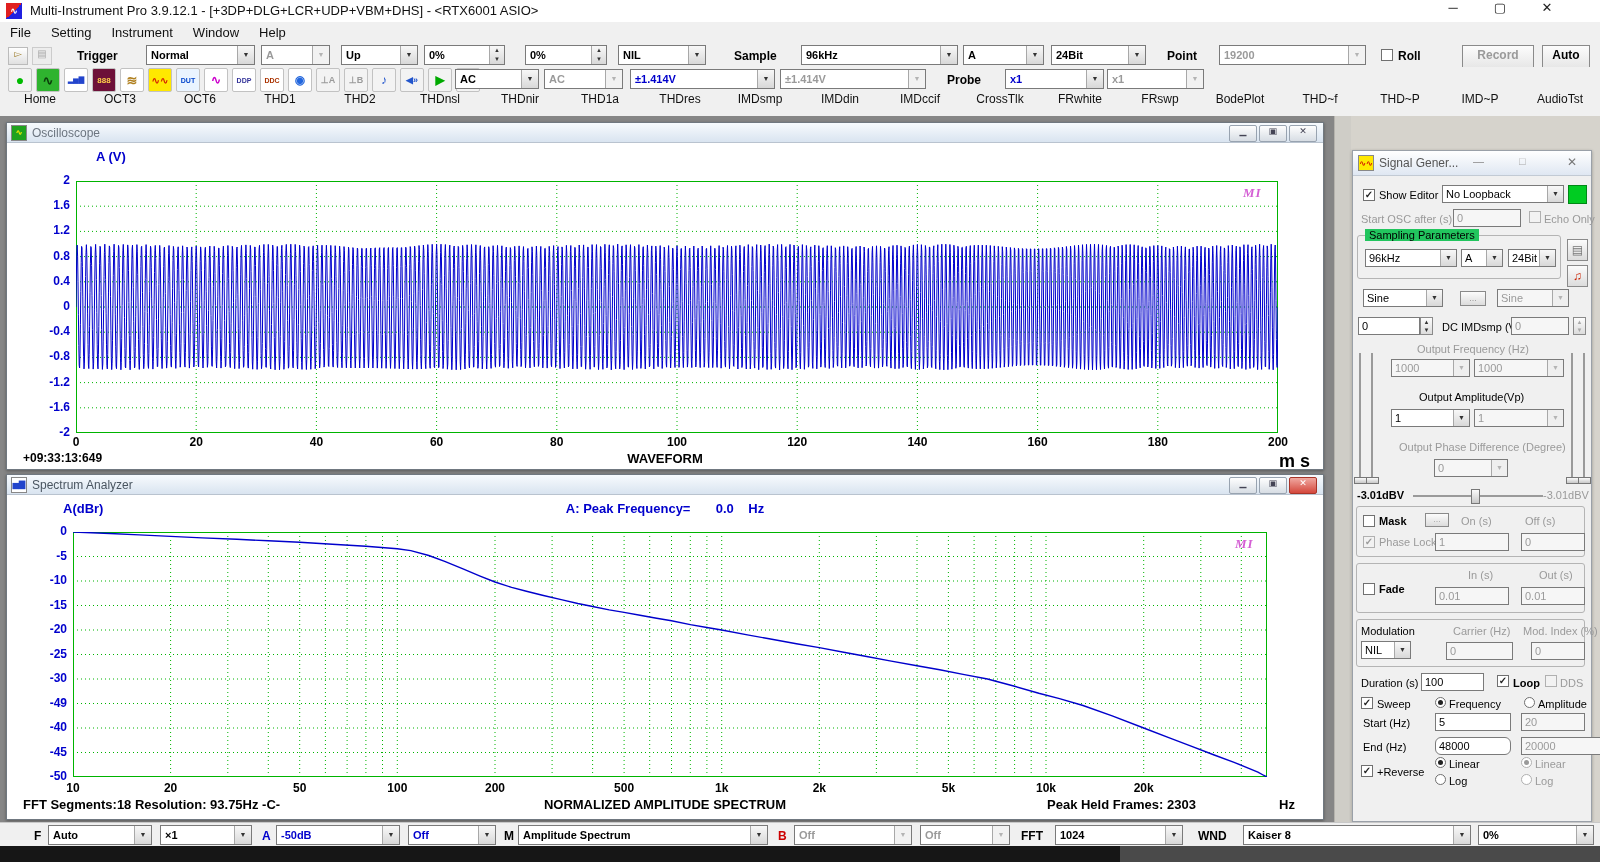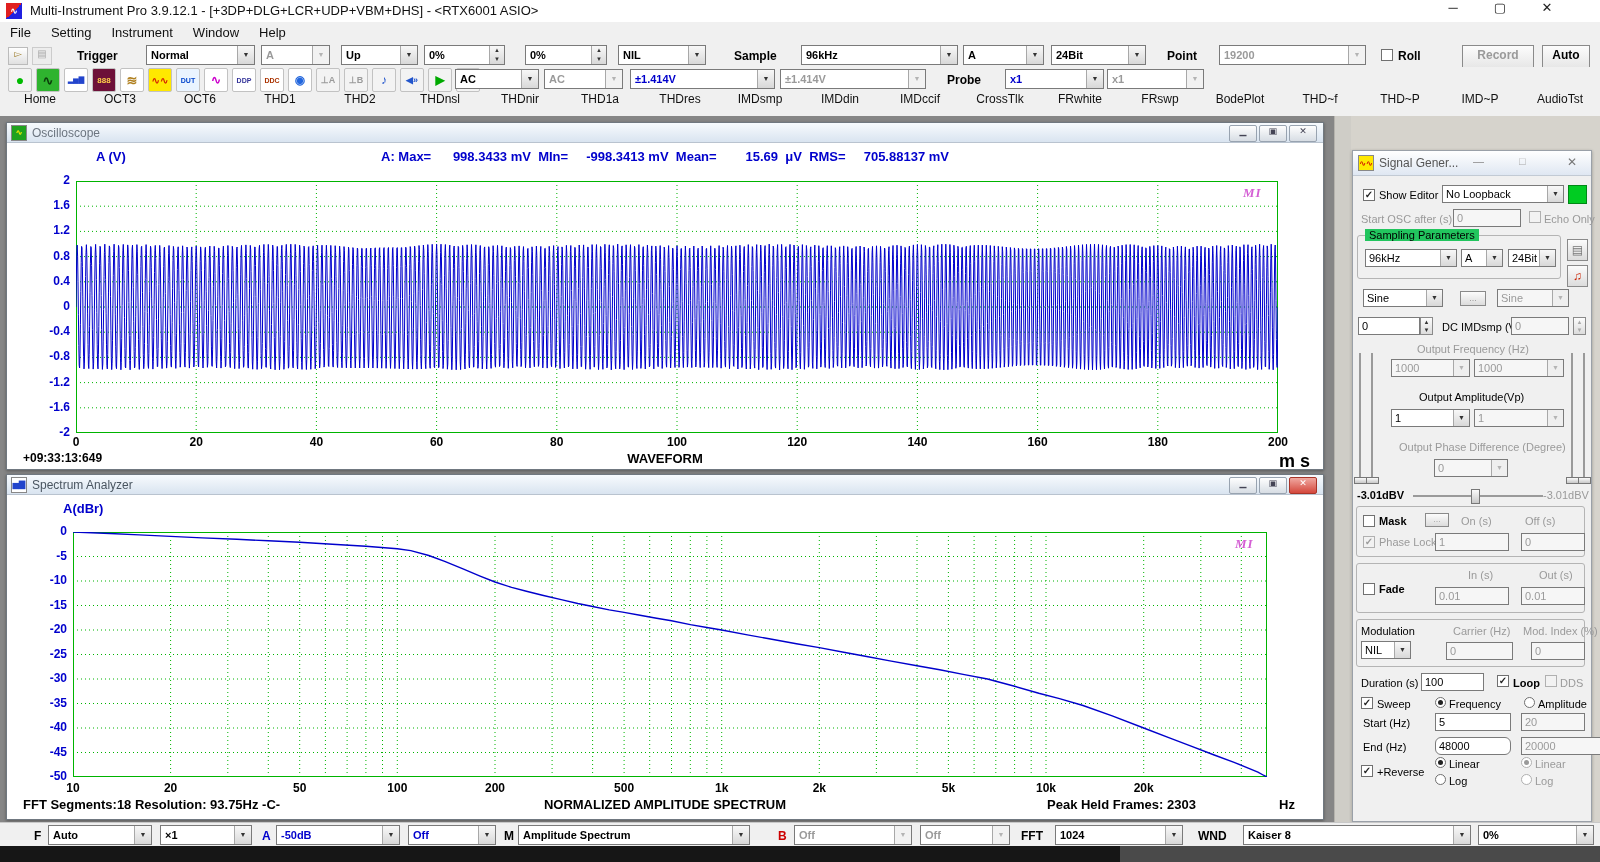--- a/index.html
+++ b/index.html
@@ -230,21 +230,20 @@
 
   <div class="childwin" id="scope-win" style="left:6px;top:122px;width:1316px;height:346px;">
     <div class="cw-title">
       <div class="wicon" style="background:#1fa21f;color:#ffee00;">∿</div>
       <div class="cw-name">Oscilloscope</div>
       <div class="cw-btn" style="right:66px;">▁</div>
       <div class="cw-btn" style="right:36px;">▣</div>
       <div class="cw-btn" style="right:6px;">✕</div>
     </div>
     <div class="lbl blue" style="left:89px;top:26px;font-size:13px;">A (V)</div>
-    <div class="lbl blue pre" style="left:0;right:0;top:26px;text-align:center;font-size:13px;">A: Max=      998.3433 mV  MIn=     -998.3413 mV  Mean=        15.69  μV  RMS=     705.88137 mV</div>
     <div id="scope-plot" class="abs" style="left:69px;top:58px;width:1202px;height:252px;"><svg width="1202" height="252">
           <rect x="0.5" y="0.5" width="1201" height="251" fill="#fff" stroke="#00b400"></rect>
           <line x1="120.2" y1="0" x2="120.2" y2="252" stroke="#00b400" stroke-dasharray="1,3"></line>
           <line x1="0" y1="25.2" x2="1202" y2="25.2" stroke="#00b400" stroke-dasharray="1,3"></line>
           <line x1="240.4" y1="0" x2="240.4" y2="252" stroke="#00b400" stroke-dasharray="1,3"></line>
           <line x1="0" y1="50.4" x2="1202" y2="50.4" stroke="#00b400" stroke-dasharray="1,3"></line>
           <line x1="360.6" y1="0" x2="360.6" y2="252" stroke="#00b400" stroke-dasharray="1,3"></line>
           <line x1="0" y1="75.6" x2="1202" y2="75.6" stroke="#00b400" stroke-dasharray="1,3"></line>
           <line x1="480.8" y1="0" x2="480.8" y2="252" stroke="#00b400" stroke-dasharray="1,3"></line>
           <line x1="0" y1="100.8" x2="1202" y2="100.8" stroke="#00b400" stroke-dasharray="1,3"></line>
@@ -292,20 +291,21 @@
 
   <div class="childwin" id="spec-win" style="left:6px;top:474px;width:1316px;height:344px;">
     <div class="cw-title">
       <div class="wicon" style="background:#fff;color:#2244cc;">▅▇</div>
       <div class="cw-name" style="color:#4a5560;">Spectrum Analyzer</div>
       <div class="cw-btn" style="right:66px;">▁</div>
       <div class="cw-btn" style="right:36px;">▣</div>
       <div class="cw-btn red" style="right:6px;">✕</div>
     </div>
     <div class="lbl blue" style="left:56px;top:26px;font-size:13px;">A(dBr)</div>
+    <div class="lbl blue pre" style="left:0;right:0;top:26px;text-align:center;font-size:13px;">A: Peak Frequency=       0.0    Hz</div>
     <div id="spec-plot" class="abs" style="left:66px;top:57px;width:1194px;height:245px;"><svg width="1194" height="245">
           <rect x="0.5" y="0.5" width="1193" height="244" fill="#fff" stroke="#00b400"></rect>
           <line x1="0" y1="24.5" x2="1194" y2="24.5" stroke="#00b400" stroke-dasharray="1,3"></line>
           <line x1="0" y1="49" x2="1194" y2="49" stroke="#00b400" stroke-dasharray="1,3"></line>
           <line x1="0" y1="73.5" x2="1194" y2="73.5" stroke="#00b400" stroke-dasharray="1,3"></line>
           <line x1="0" y1="98" x2="1194" y2="98" stroke="#00b400" stroke-dasharray="1,3"></line>
           <line x1="0" y1="122.5" x2="1194" y2="122.5" stroke="#00b400" stroke-dasharray="1,3"></line>
           <line x1="0" y1="147" x2="1194" y2="147" stroke="#00b400" stroke-dasharray="1,3"></line>
           <line x1="0" y1="171.5" x2="1194" y2="171.5" stroke="#00b400" stroke-dasharray="1,3"></line>
           <line x1="0" y1="196" x2="1194" y2="196" stroke="#00b400" stroke-dasharray="1,3"></line>
@@ -349,21 +349,21 @@
     <div class="lbl" style="left:0;right:0;top:322px;text-align:center;font-size:13px;">NORMALIZED AMPLITUDE SPECTRUM</div>
     <div class="lbl" style="left:1040px;top:322px;font-size:13px;">Peak Held Frames: 2303</div>
     <div class="lbl" style="left:1272px;top:322px;font-size:13px;">Hz</div>
   <div class="ytick" style="left: 0px; width: 60px; top: 49px;">0</div>
       <div class="ytick" style="left: 0px; width: 60px; top: 73.5px;">-5</div>
       <div class="ytick" style="left: 0px; width: 60px; top: 98px;">-10</div>
       <div class="ytick" style="left: 0px; width: 60px; top: 122.5px;">-15</div>
       <div class="ytick" style="left: 0px; width: 60px; top: 147px;">-20</div>
       <div class="ytick" style="left: 0px; width: 60px; top: 171.5px;">-25</div>
       <div class="ytick" style="left: 0px; width: 60px; top: 196px;">-30</div>
-      <div class="ytick" style="left: 0px; width: 60px; top: 220.5px;">-35</div>
+      <div class="ytick" style="left: 0px; width: 60px; top: 220.5px;">-49</div>
       <div class="ytick" style="left: 0px; width: 60px; top: 245px;">-40</div>
       <div class="ytick" style="left: 0px; width: 60px; top: 269.5px;">-45</div>
       <div class="ytick" style="left: 0px; width: 60px; top: 294px;">-50</div>
       <div class="tick" style="left: 66px; top: 306px;">10</div>
       <div class="tick" style="left: 163.638px; top: 306px;">20</div>
       <div class="tick" style="left: 292.709px; top: 306px;">50</div>
       <div class="tick" style="left: 390.347px; top: 306px;">100</div>
       <div class="tick" style="left: 487.985px; top: 306px;">200</div>
       <div class="tick" style="left: 617.056px; top: 306px;">500</div>
       <div class="tick" style="left: 714.694px; top: 306px;">1k</div>
@@ -528,21 +528,21 @@
       <div class="lbl blue" style="left: 262px; top: 6px;">A</div>
       <div class="blue combo" style="left: 276px; top: 2px; width: 124px;">
         <div class="cv">-50dB</div>
         <div class="arrow">▼</div>
       </div>
       <div class="blue combo" style="left: 408px; top: 2px; width: 88px;">
         <div class="cv">Off</div>
         <div class="arrow">▼</div>
       </div>
       <div class="lbl " style="left: 504px; top: 6px;">M</div>
-      <div class=" combo" style="left: 518px; top: 2px; width: 232px;">
+      <div class=" combo" style="left: 518px; top: 2px; width: 250px;">
         <div class="cv">Amplitude Spectrum</div>
         <div class="arrow">▼</div>
       </div>
       <div class="lbl red" style="left: 778px; top: 6px;">B</div>
       <div class="dis combo" style="left: 794px; top: 2px; width: 118px;">
         <div class="cv">Off</div>
         <div class="arrow">▼</div>
       </div>
       <div class="dis combo" style="left: 920px; top: 2px; width: 90px;">
         <div class="cv">Off</div>

